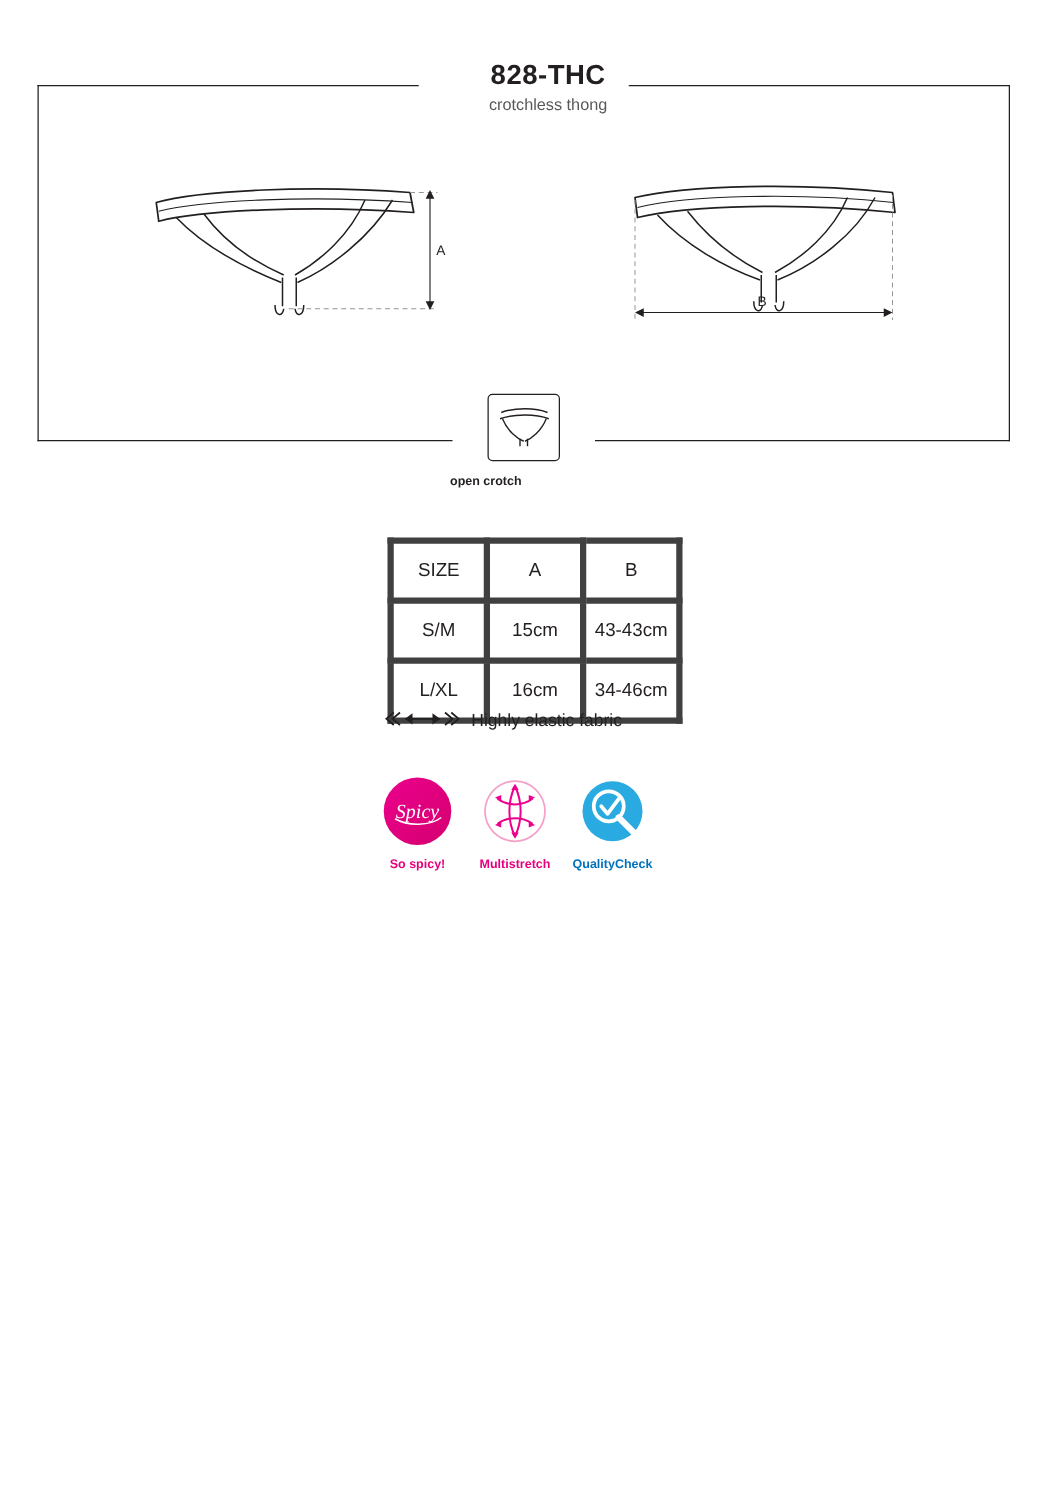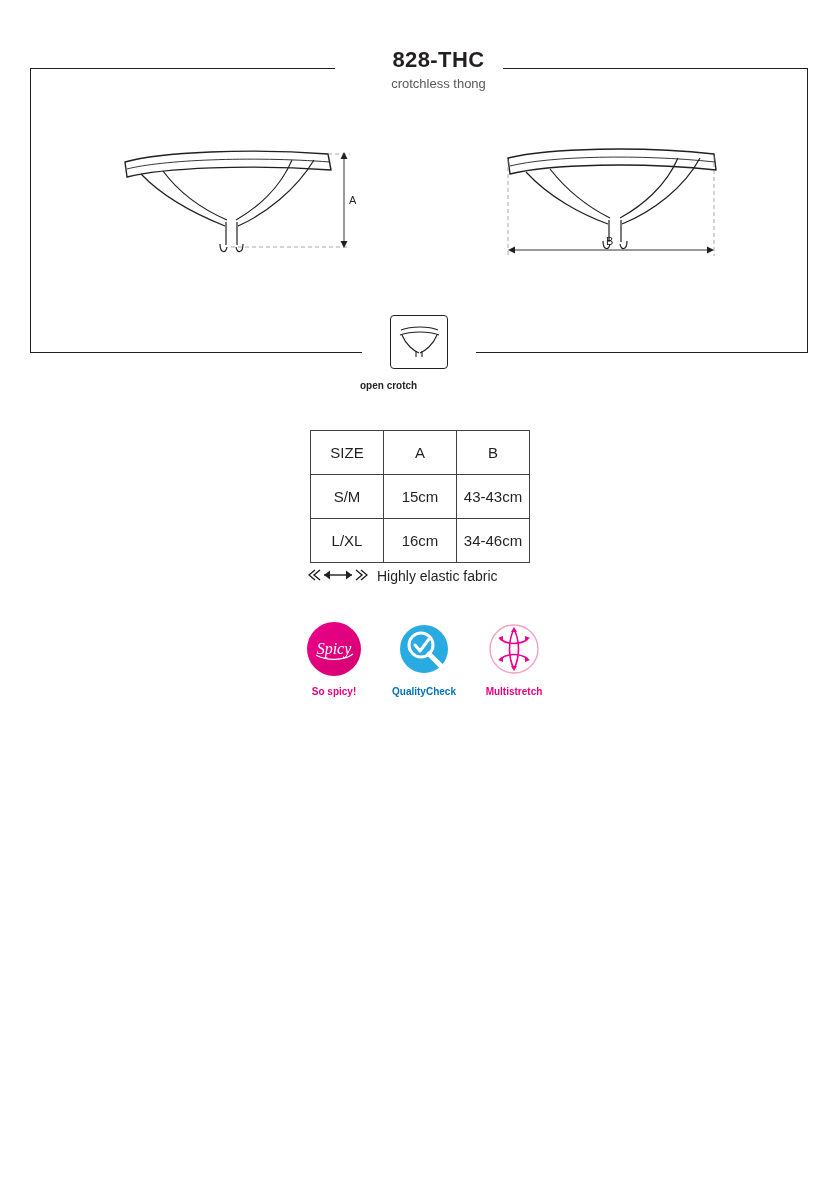--- a/index.html
+++ b/index.html
@@ -96,21 +96,21 @@
   }
 
   
   .size-table {
     position: absolute;
     left: 310px;
     top: 430px;
     border-collapse: collapse;
   }
   .size-table td {
-    border: 1px solid #404040;
+    border: 5px solid #404040;
     font-size: 15px;
     color: #231f20;
     text-align: center;
     height: 43px;
     padding: 0 6px;
     font-weight: normal;
   }
   .size-table td.c0 { width: 60px; }
   .size-table td.c1 { width: 60px; }
   .size-table td.c2 { width: 60px; }
@@ -127,21 +127,21 @@
     font-size: 14px;
     color: #231f20;
   }
 
   
   .features {
     position: absolute;
     left: 300px;
     top: 620px;
     display: flex;
-    gap: 22px;
+    gap: 10px;
     align-items: flex-start;
   }
   .feature {
     width: 68px;
     text-align: center;
   }
   .feature-art {
     height: 58px;
     display: flex;
     align-items: center;
@@ -288,44 +288,44 @@
           </linearGradient>
         </defs>
         <circle cx="28" cy="28" r="27" fill="url(#spicyGrad)"></circle>
         <text x="28" y="33" text-anchor="middle" font-family="Liberation Serif, serif" font-style="italic" font-size="16" fill="#ffffff">Spicy</text>
         <path d="M10 34 C20 40, 38 40, 47 33" stroke="#ffffff" stroke-width="1.2" fill="none"></path>
       </svg>
     </div>
     <div class="feature-label">So spicy!</div>
   </div>
 
-  <div class="feature f-quality">
-    <div class="feature-art">
-      <svg width="56" height="56" viewBox="0 0 56 56" xmlns="http://www.w3.org/2000/svg">
-        <circle cx="28" cy="28" r="24" fill="#29abe2"></circle>
-        <circle cx="25" cy="24" r="12" fill="none" stroke="#ffffff" stroke-width="3"></circle>
-        <path d="M33 33 L45 45" stroke="#ffffff" stroke-width="5" stroke-linecap="round"></path>
-        <path d="M19 24 l5 6 l9 -12" stroke="#ffffff" stroke-width="3" fill="none" stroke-linecap="round" stroke-linejoin="round"></path>
-      </svg>
-    </div>
-    <div class="feature-label">QualityCheck</div>
-  </div>
-
   <div class="feature f-multistretch">
     <div class="feature-art">
       <svg width="56" height="56" viewBox="0 0 56 56" xmlns="http://www.w3.org/2000/svg">
         <circle cx="28" cy="28" r="24" fill="none" stroke="#f4a0c8" stroke-width="1.4"></circle>
         <path d="M28 8 C22 20, 22 36, 28 48" stroke="#ec008c" stroke-width="1.6" fill="none"></path>
         <path d="M28 8 C34 20, 34 36, 28 48" stroke="#ec008c" stroke-width="1.6" fill="none"></path>
         <path d="M14 18 C22 24, 34 24, 42 18" stroke="#ec008c" stroke-width="1.6" fill="none"></path>
         <path d="M14 38 C22 32, 34 32, 42 38" stroke="#ec008c" stroke-width="1.6" fill="none"></path>
         <path d="M28 6 l-3 5 h6 Z" fill="#ec008c"></path>
         <path d="M28 50 l-3 -5 h6 Z" fill="#ec008c"></path>
         <path d="M12 17 l5 -2 v5 Z" fill="#ec008c"></path>
         <path d="M44 17 l-5 -2 v5 Z" fill="#ec008c"></path>
         <path d="M12 39 l5 2 v-5 Z" fill="#ec008c"></path>
         <path d="M44 39 l-5 2 v-5 Z" fill="#ec008c"></path>
       </svg>
     </div>
     <div class="feature-label">Multistretch</div>
   </div>
 
+  <div class="feature f-quality">
+    <div class="feature-art">
+      <svg width="56" height="56" viewBox="0 0 56 56" xmlns="http://www.w3.org/2000/svg">
+        <circle cx="28" cy="28" r="24" fill="#29abe2"></circle>
+        <circle cx="25" cy="24" r="12" fill="none" stroke="#ffffff" stroke-width="3"></circle>
+        <path d="M33 33 L45 45" stroke="#ffffff" stroke-width="5" stroke-linecap="round"></path>
+        <path d="M19 24 l5 6 l9 -12" stroke="#ffffff" stroke-width="3" fill="none" stroke-linecap="round" stroke-linejoin="round"></path>
+      </svg>
+    </div>
+    <div class="feature-label">QualityCheck</div>
+  </div>
+
 </div>
 
 </body></html>

